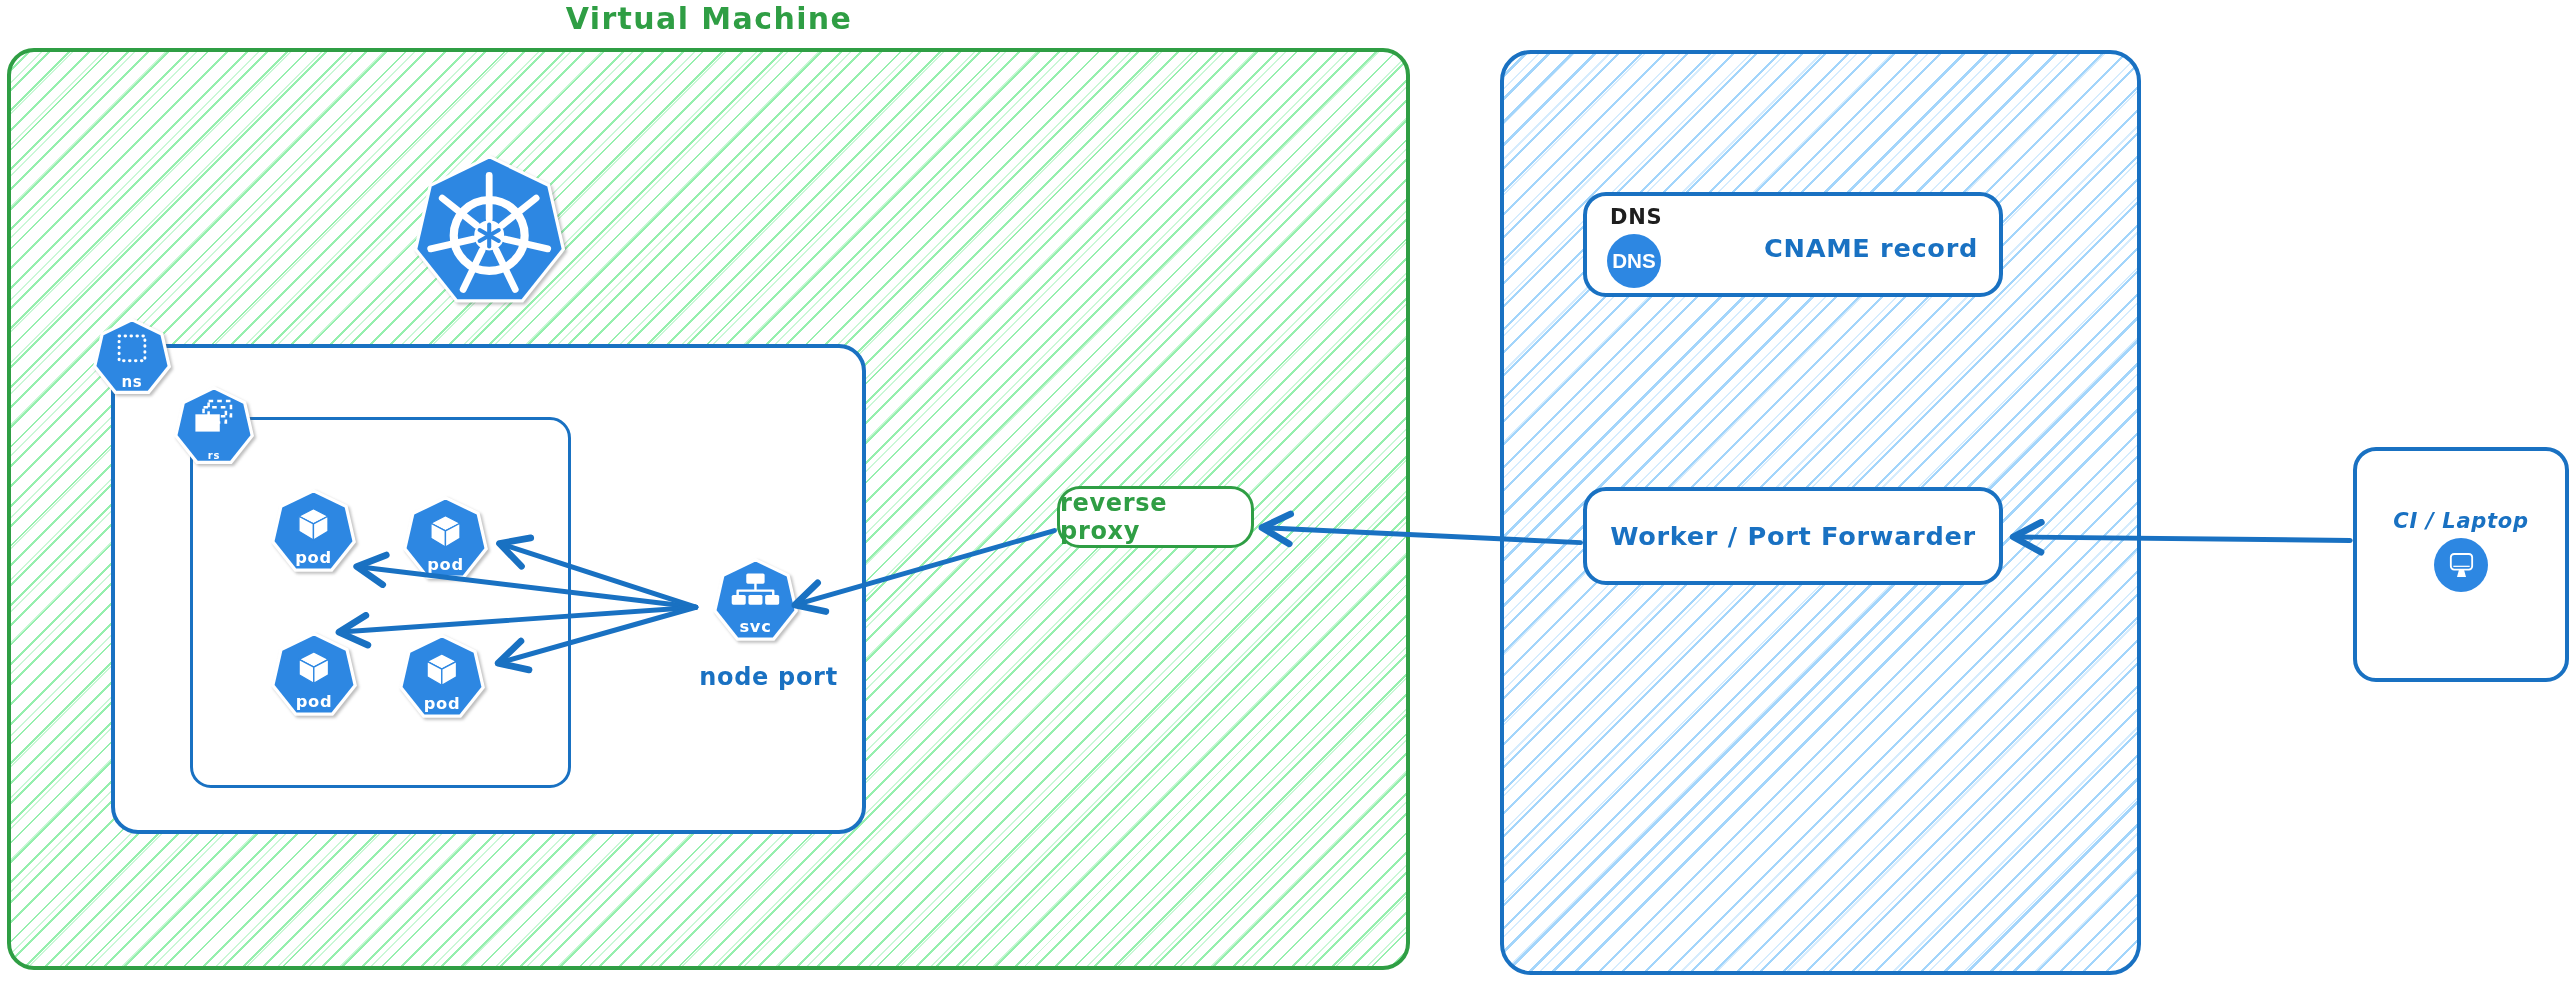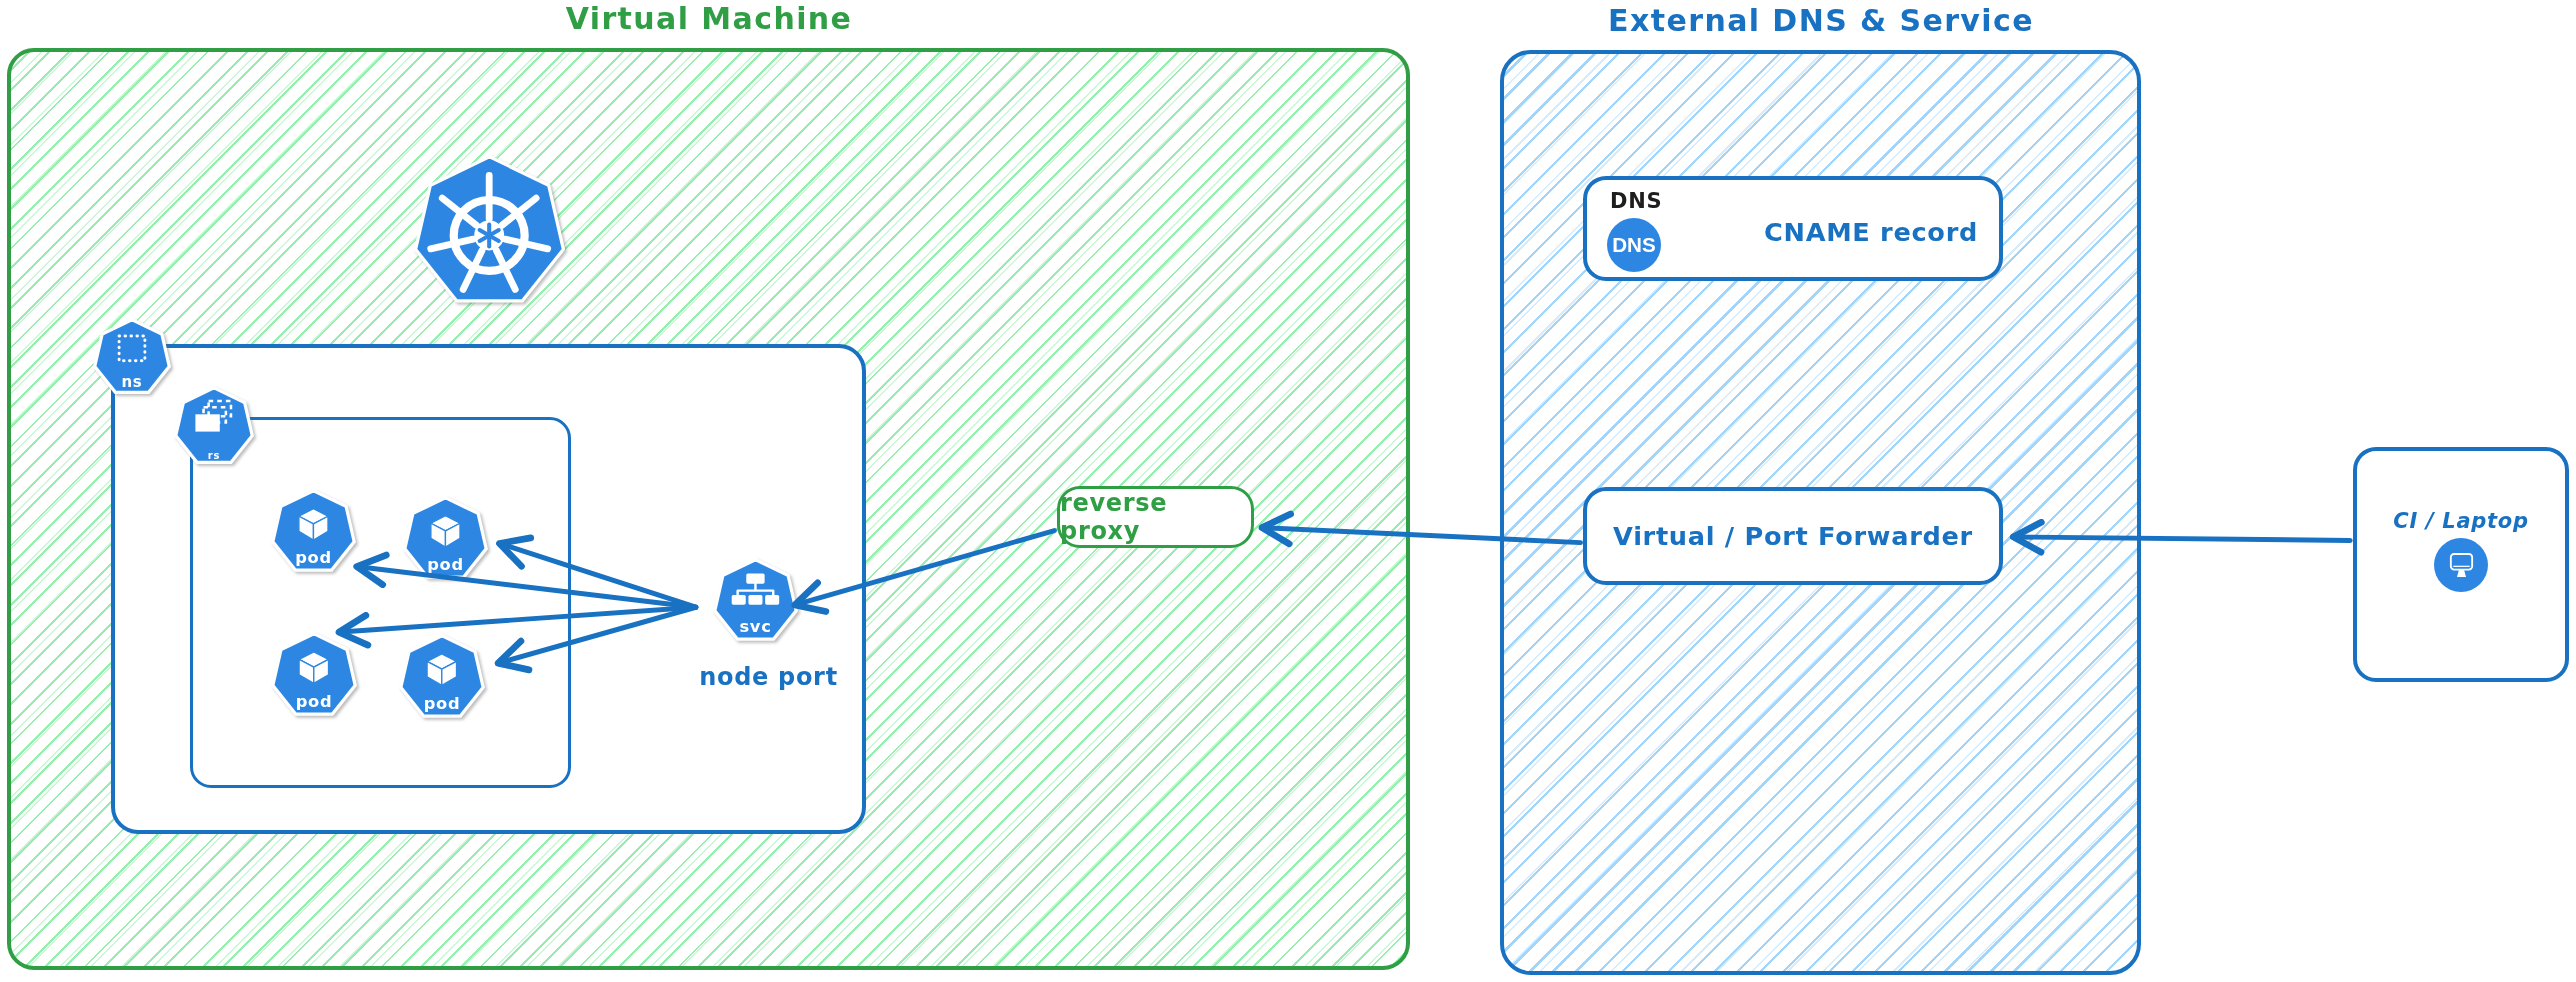--- a/index.html
+++ b/index.html
@@ -57,44 +57,43 @@
   .hand.ink{color:var(--ink);}
 
   .arrows{position:absolute; left:0; top:0; width:2576px; height:983px; z-index:40; pointer-events:none;}
 </style>
 </head>
 <body>
 
 <div class="canvas">
 
   <div class="zone-title green" style="left:496px; top:1.4px; width:426px;">Virtual Machine</div>
-  <div class="zone-title blue" style="left:1608px; top:2.8px; width:426px;">External DNS &amp; Service</div>
 
   <div class="zone green" style="left:7px; top:48px; width:1403px; height:922px;"></div>
 
   <div class="zone blue" style="left:1500px; top:50px; width:641px; height:925px; border-radius:31px;"></div>
 
   <div class="panel blue" style="left:111px; top:344px; width:755px; height:490px; border-radius:27px;"></div>
 
   <div class="panel blue" style="left:190px; top:417px; width:381px; height:371px; border-width:3.6px; border-radius:21px;"></div>
 
   <div class="panel green" style="left:1057px; top:486px; width:197px; height:62px;">
     <div class="panel-text green" style="font-size:24px;">reverse proxy</div>
   </div>
 
-  <div class="panel blue" style="left:1583px; top:176px; width:420px; height:105px;padding-left:29px;">
+  <div class="panel blue" style="left:1583px; top:192px; width:420px; height:105px;padding-left:29px;">
     <div class="hand ink" style="left:23px; top:8.5px; font-size:21px;">DNS</div>
     <div class="round-icon" style="left:20px; top:38px; width:54px; height:54px;">
       <span>DNS</span>
     </div>
     <div class="hand blue" style="left:121px; top:37px; width:270px; text-align:right; font-size:25.6px;">CNAME record</div>
   </div>
 
   <div class="panel blue" style="left:1583px; top:487px; width:420px; height:98px;">
-    <div class="panel-text blue">Virtual / Port Forwarder</div>
+    <div class="panel-text blue">Worker / Port Forwarder</div>
   </div>
 
   <div class="panel blue" style="left:2353px; top:447px; width:216px; height:235px;font-style:italic;">
     <div class="hand blue" style="left:0; top:58px; width:100%; text-align:center; font-size:21px;">CI / Laptop</div>
     <div class="round-icon" style="left:77px; top:87px; width:54px; height:54px;">
       <svg viewBox="0 0 100 100" width="41" height="41">
         <rect x="24" y="22" width="52" height="38" rx="8" fill="none" stroke="#fff" stroke-width="4.5"></rect>
         <line x1="30" y1="52" x2="70" y2="52" stroke="#fff" stroke-width="3"></line>
         <path d="M44,60 L39,78 L61,78 L56,60 Z" fill="#fff"></path>
       </svg>

